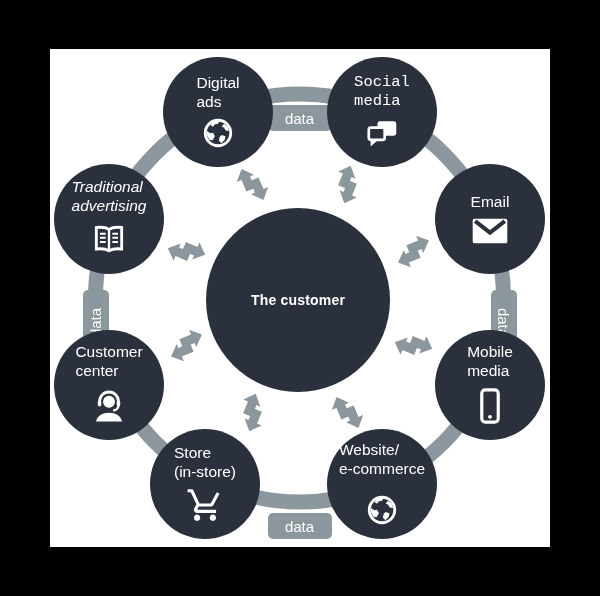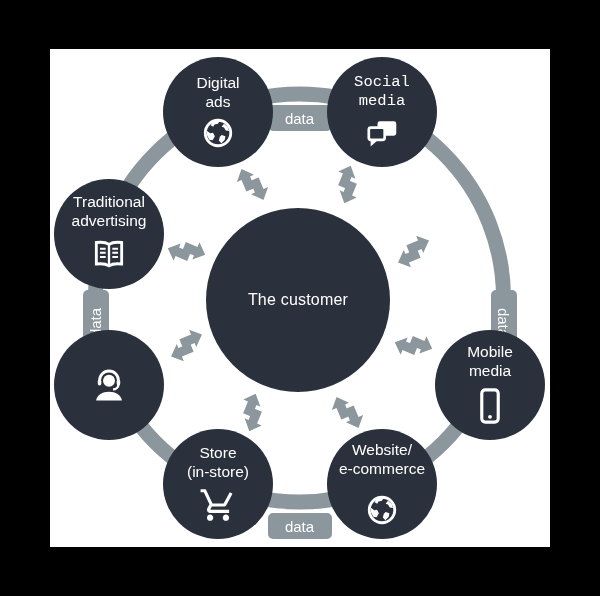--- a/index.html
+++ b/index.html
@@ -61,36 +61,36 @@
     background:var(--node-fill);
     display:flex;flex-direction:column;
     align-items:center;justify-content:center;
     gap:5px;
     z-index:3;
   }
   .node-label{
     color:var(--label-text);
     font-size:15.5px;
     line-height:1.22;
-    text-align:center;
+    text-align:left;
     white-space:pre-line;
   }
   .center-node{
     position:absolute;
     left:156px;top:159px;
     width:184px;height:184px;
     border-radius:50%;
     background:var(--node-fill);
     display:flex;align-items:center;justify-content:center;
     z-index:2;
   }
   .center-label{
     color:var(--label-text);
-    font-size:16px;
-    font-weight:400;
+    font-size:14px;
+    font-weight:700;
     letter-spacing:.2px;
     white-space:pre-line;
   }
   
   .f-w{fill:#fff}
   .f-d{fill:var(--node-fill)}
   .f-n{fill:none}
   .s-w{stroke:#fff}
   .s-d{stroke:var(--node-fill)}
 </style>
@@ -169,20 +169,27 @@
     <div class="node" style="left:277px;top:8px;font-family:Liberation Mono, monospace;">
       <div class="node-label">Social
 media</div>
       <svg width="36" height="36" viewBox="0 0 24 24">
         <rect x="9" y="4.2" width="12.5" height="9.6" rx="1.6" class="f-w"></rect>
         <rect x="3.2" y="8.4" width="10.6" height="8.2" rx="1.4" class="f-d s-w" stroke-width="1.8"></rect>
         <path class="f-w" d="M4.4 16.2v4.8l4.9-4.3z"></path>
       </svg>
     </div>
 
+    <div class="node" style="left:385px;top:115px;">
+      <div class="node-label">Email</div>
+      <svg width="40" height="28" viewBox="0 0 24 17">
+        <rect x="1.5" y="1" width="21" height="15" rx="1.2" class="f-w"></rect>
+        <path class="f-n s-d" stroke-width="2.4" d="M3 2.5l9 7 9-7"></path>
+      </svg>
+    </div>
 
     <div class="node" style="left:385px;top:281px;">
       <div class="node-label">Mobile
 media</div>
       <svg width="42" height="42" viewBox="0 0 24 24">
         <rect x="7.3" y="2.8" width="9.4" height="18.4" rx="2" class="f-n s-w" stroke-width="1.8"></rect>
         <circle cx="12" cy="18.2" r="1.1" class="f-w"></circle>
       </svg>
     </div>
 
@@ -191,40 +198,42 @@
 e-commerce</div>
       <svg width="34" height="34" viewBox="0 0 24 24">
         <circle cx="12" cy="12" r="9" class="f-n s-w" stroke-width="2"></circle>
         <path class="f-w" d="M8.2 4.3c1.6-.8 3.2-1 4.9-.8l-1.1 2-2.5.5-.9 1.6-1.8-1 1.4-2.3z"></path>
         <path class="f-w" d="M16.2 5.5l2.6 2.1 1 3-2.3-.3-1.3-2.1-1.6-.7 1.6-2z"></path>
         <path class="f-w" d="M3.9 10.2l2.6 1.9 2-.2 1.3 2.4-1.6 2.8-2.3-.4-1.6-2.9-.4-3.6z"></path>
         <path class="f-w" d="M14.6 13.4l2.6.9-.4 2.4-2.4 2.6-1.8-2 .7-2.6 1.3-1.3z"></path>
       </svg>
     </div>
 
-    <div class="node" style="left:113px;top:380px;">
+    <div class="node" style="left:100px;top:380px;">
       <div class="node-label">Store
 (in-store)</div>
       <svg width="38" height="38" viewBox="0 0 24 24">
         <path class="f-w" d="M7 18c-1.1 0-1.99.9-1.99 2S5.9 22 7 22s2-.9 2-2-.9-2-2-2zm10 0c-1.1 0-1.99.9-1.99 2s.89 2 1.99 2 2-.9 2-2-.9-2-2-2zm-9.83-3.25l.03-.12.9-1.63h7.45c.75 0 1.41-.41 1.75-1.03l3.86-7.01L19.42 4l-1.1 2-2.76 5H8.53l-.13-.27L6.16 6l-.95-2-.94-2H1v2h2l3.6 7.59-1.35 2.45c-.16.28-.25.61-.25.96 0 1.1.9 2 2 2h12v-2H7.42c-.13 0-.25-.11-.25-.25z"></path>
       </svg>
     </div>
 
     <div class="node" style="left:4px;top:281px;">
+      <div class="node-label">Customer
+center</div>
       <svg width="42" height="42" viewBox="0 0 24 24">
         <circle cx="12" cy="9.6" r="3.4" class="f-w"></circle>
         <path class="f-w" d="M4.6 20.8c.6-3.2 3.7-5 7.4-5s6.8 1.8 7.4 5z"></path>
         <path class="f-n s-w" stroke-width="1.6" d="M6.6 9.4a5.4 5.4 0 0 1 10.8 0v2.1"></path>
         <path class="f-n s-w" stroke-width="1.4" d="M17.4 11.5c0 1.7-1.4 3-3.1 3"></path>
         <rect x="5.6" y="8.8" width="2" height="3.5" rx="1" class="f-w"></rect>
         <rect x="16.4" y="8.8" width="2" height="3.5" rx="1" class="f-w"></rect>
       </svg>
     </div>
 
-    <div class="node" style="left:4px;top:130px;">
+    <div class="node" style="left:4px;top:115px;font-style:italic;">
       <div class="node-label">Traditional
 advertising</div>
       <svg width="40" height="40" viewBox="0 0 24 24">
         <path class="f-n s-w" stroke-width="1.7" d="M12 5.6C10.2 4.4 7.6 4.1 4.4 4.5v12.9c3.2-.4 5.8-.1 7.6 1.1 1.8-1.2 4.4-1.5 7.6-1.1V4.5c-3.2-.4-5.8-.1-7.6 1.1z"></path>
         <path class="f-n s-w" stroke-width="1.4" d="M12 5.6v12.9"></path>
         <path class="f-n s-w" stroke-width="1.2" d="M6.6 8.2h3.4M6.6 10.7h3.4M6.6 13.2h3.4M14 8.2h3.4M14 10.7h3.4M14 13.2h3.4"></path>
       </svg>
     </div>
 
   </div>

